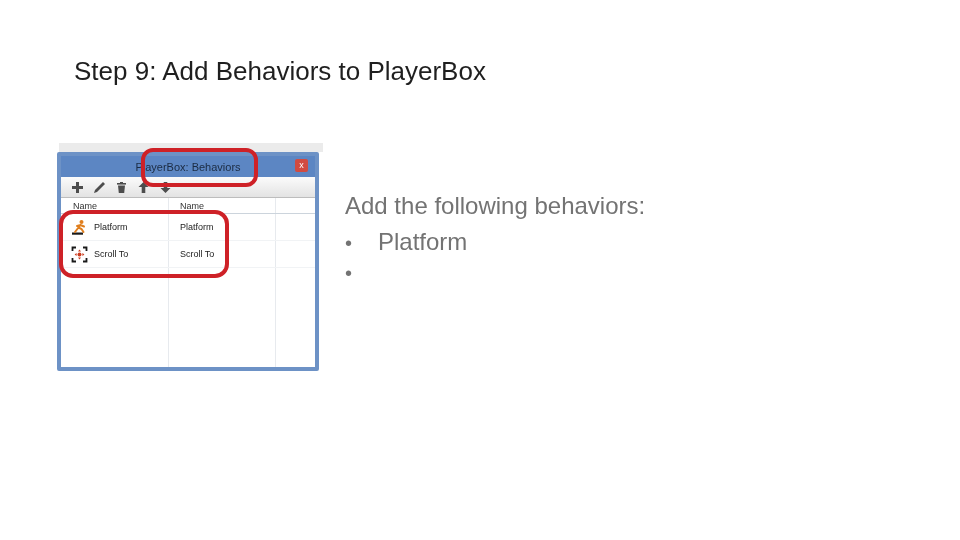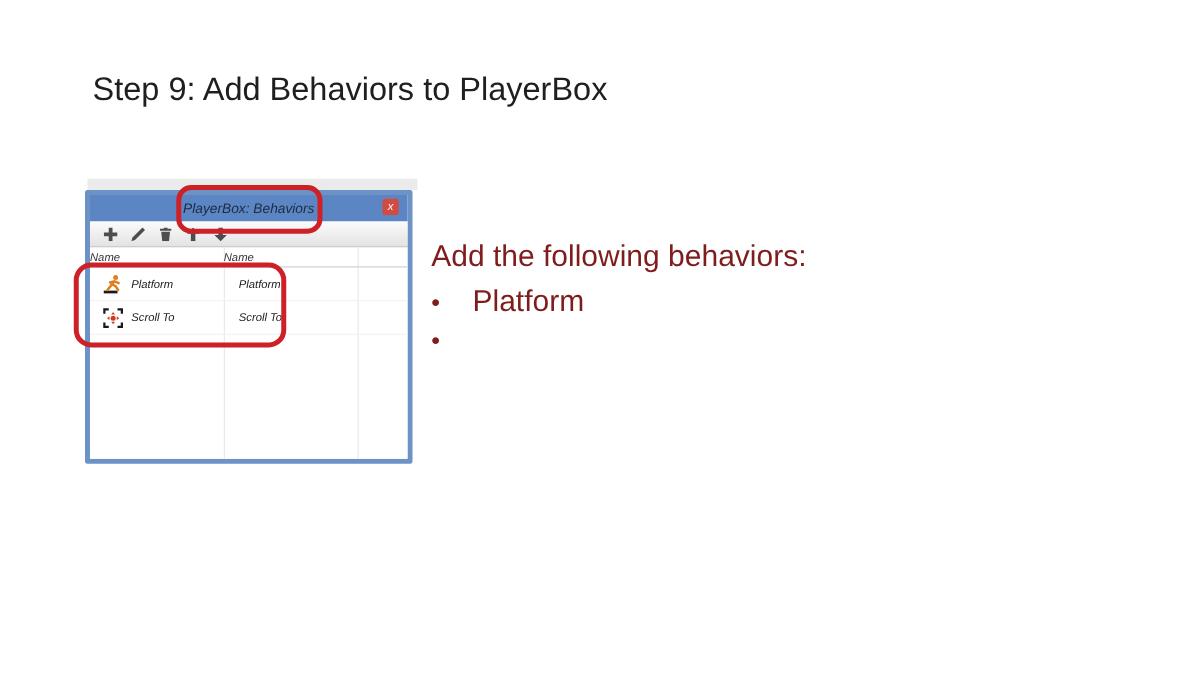--- a/index.html
+++ b/index.html
@@ -13,22 +13,22 @@
 
   
   .slide-title {
     position:absolute; left:74px; top:56px;
     font-size:26px; font-weight:300; color:#1f1f1f;
     letter-spacing:0px; white-space:nowrap;
   }
 
   
   .shot {
-    position:absolute; left:67px; top:143px;
-    width:267px; height:270px;font-style:italic;
+    position:absolute; left:56px; top:143px;
+    width:267px; height:270px;
   }
   .shot-bg-strip {
     position:absolute; left:3px; top:0; right:0; height:9px;
     background:#ebebeb;
   }
   .dialog {
     position:absolute; left:1px; top:9px;
     width:262px; height:219px;
     border:4px solid #6d92c6;
     border-radius:2px;
@@ -68,21 +68,21 @@
   }
   .vline.v1 { left:107px; }
   .vline.v2 { left:214px; }
 
   .hdr-row {
     position:relative;
     display:grid; grid-template-columns:107px 107px 1fr;
     height:16px; align-items:center;
     border-bottom:1px solid #ccd4dc;
   }
-  .hdr-cell { font-size:9px; color:#333333; padding-left:0; }
+  .hdr-cell { font-size:9px; color:#333333; padding-left:12px; }
 
   .b-row {
     position:relative;
     display:grid; grid-template-columns:107px 107px 1fr;
     height:27px; align-items:center;
     border-bottom:1px solid #f1f3f5;
   }
   .cell-name { display:flex; align-items:center; gap:6px; padding-left:10px; }
   .cell-name .b-icon { width:17px; height:17px; flex:0 0 auto; }
   .row-label { font-size:9px; color:#222222; }
@@ -92,21 +92,21 @@
   .ann {
     position:absolute; border:4px solid #ce2127; background:transparent;
     pointer-events:none;
   }
   .ann-title { left:141px; top:148px; width:117px; height:39px; border-radius:12px; }
   .ann-rows  { left:59px;  top:210px; width:170px; height:68px; border-radius:14px; }
 
   
   .callout {
     position:absolute; left:345px; top:190px; width:360px;
-    color:#7f1d1d;
+    color:#737373;
   }
   .callout-heading { font-size:24px; line-height:32px; }
   .callout-list { margin-top:6px; list-style:none; }
   .callout-item { display:flex; align-items:baseline; height:34px; font-size:24px; }
   .bullet { width:33px; font-size:20px; }
 </style>
 </head>
 <body>
 
 <div class="slide-title">Step 9: Add Behaviors to PlayerBox</div>

